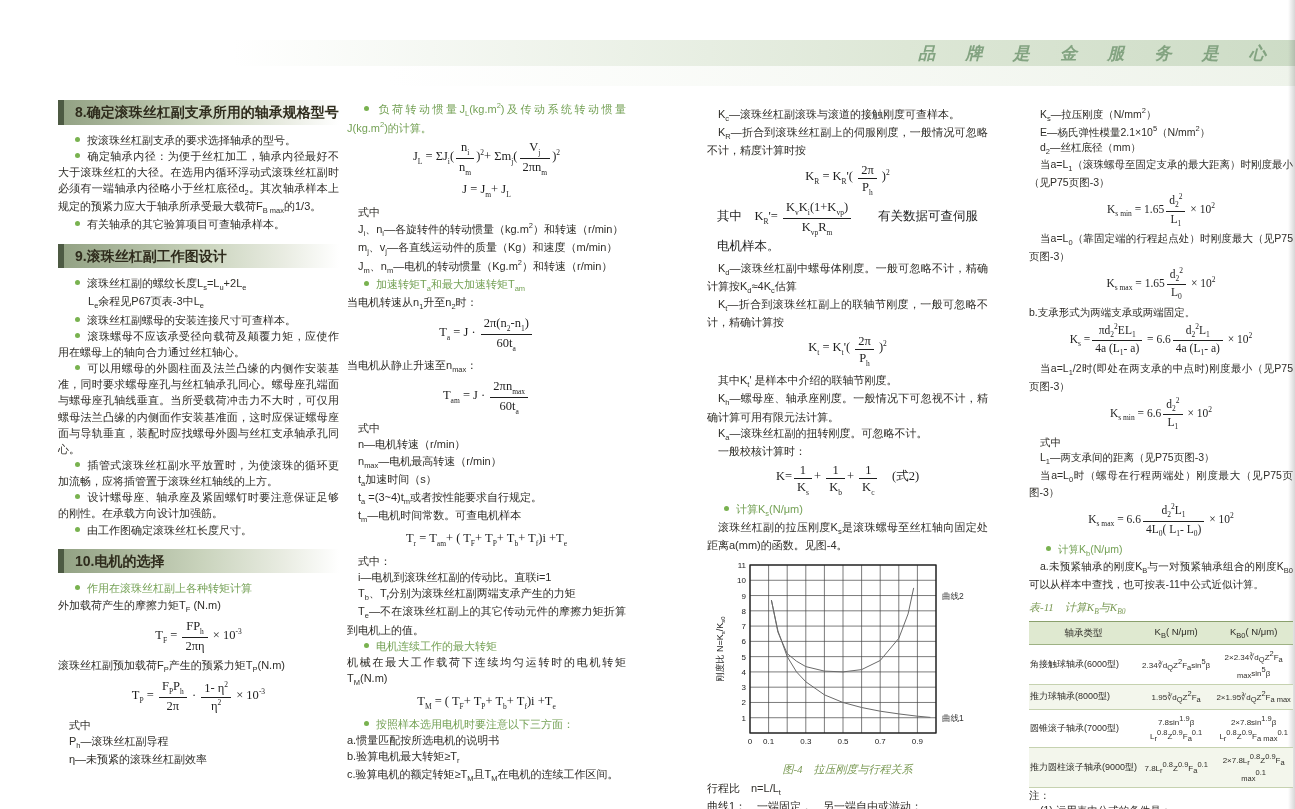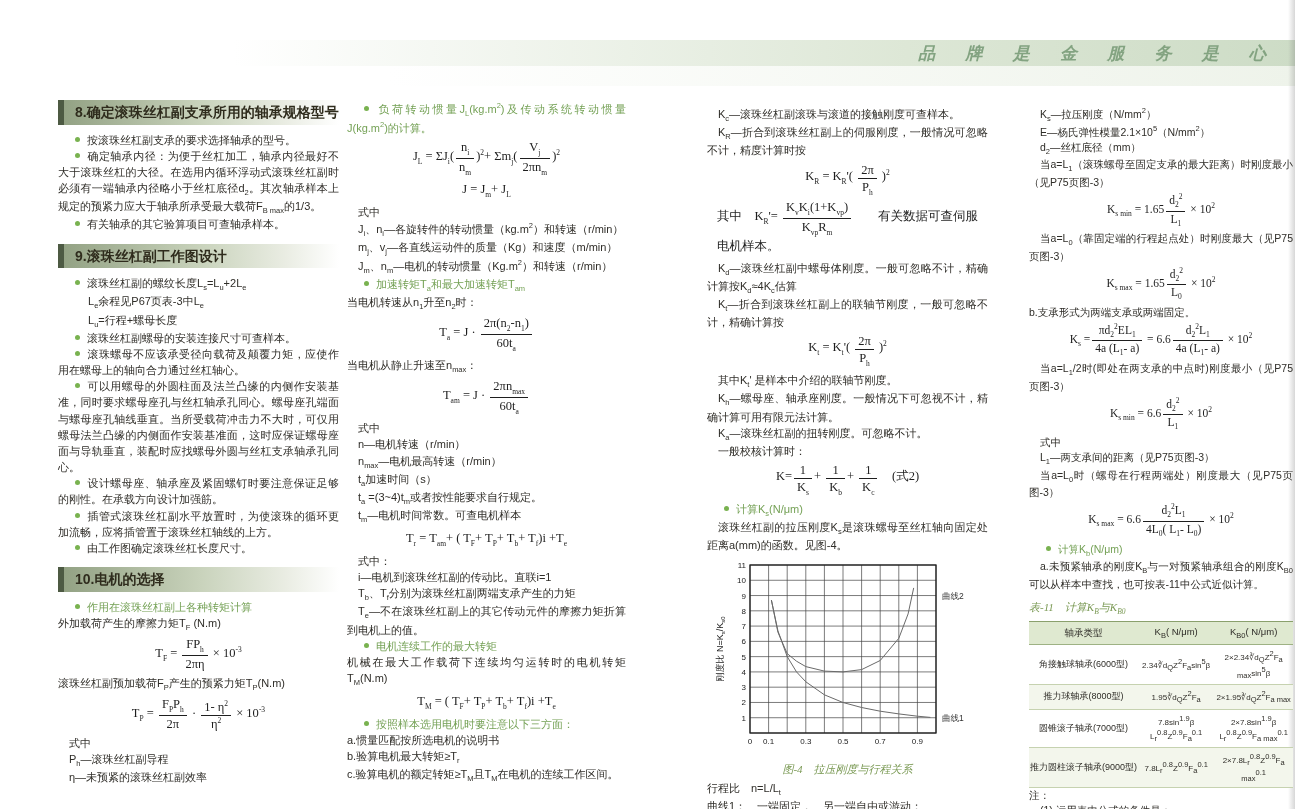--- a/index.html
+++ b/index.html
@@ -39,46 +39,45 @@
   sub,sup{font-size:7.5px;}
   .cap{color:#7b9a55;font-style:italic;text-align:center;margin:2px 0 3px;
        font-family:"Liberation Serif","DejaVu Serif",serif;font-size:11px;text-indent:0;}
   .tcap{color:#7b9a55;font-style:italic;margin:8px 0 3px;
         font-family:"Liberation Serif","DejaVu Serif",serif;font-size:11px;}
   table{border-collapse:collapse;width:100%;font-size:8px;line-height:1.25;border-top:1px solid #8aa06c;}
   th{background:#dfe9d0;font-weight:normal;font-size:9.5px;padding:4px 1px;
      border-bottom:1px solid #9eb284;text-align:center;}
   td{padding:4px 1px;text-align:center;border-bottom:1px solid #c6d2b0;}
   tbody tr:nth-child(even){background:#f3f6ec;}
-  td.tl{text-align:center;font-size:9px;white-space:nowrap;}
+  td.tl{text-align:left;font-size:9px;white-space:nowrap;}
   .chartwrap{margin:3px 0 0;text-align:center;text-indent:0;}
   svg text{font-family:"Liberation Sans","DejaVu Sans",sans-serif;}
 </style>
 </head>
 <body>
 
 <div id="page">
   <div class="band1"></div>
   <div class="band2"></div>
   <div class="edge"></div>
   <div class="slogan">品 牌 是 金 服 务 是 心</div>
   <div class="col" id="col1">
       <div class="sec-h">8.确定滚珠丝杠副支承所用的轴承规格型号</div>
       <div class="para bu"><span class="dot"></span><span class="">按滚珠丝杠副支承的要求选择轴承的型号。</span></div>
       <div class="para bu"><span class="dot"></span><span class="">确定轴承内径：为便于丝杠加工，轴承内径最好不大于滚珠丝杠的大径。在选用内循环浮动式滚珠丝杠副时必须有一端轴承内径略小于丝杠底径d<sub>2</sub>。其次轴承样本上规定的预紧力应大于轴承所承受最大载荷F<sub>B max</sub>的1/3。</span></div>
       <div class="para bu"><span class="dot"></span><span class="">有关轴承的其它验算项目可查轴承样本。</span></div>
       <div class="sec-h">9.滚珠丝杠副工作图设计</div>
       <div class="para bu"><span class="dot"></span><span class="">滚珠丝杠副的螺纹长度L<sub>s</sub>=L<sub>u</sub>+2L<sub>e</sub></span></div>
       <div class="para d2" style="">L<sub>e</sub>余程见P67页表-3中L<sub>e</sub></div>
-      <div class="para d2" style="">L<sub>u</sub>=行程+螺母长度</div>
       <div class="para bu"><span class="dot"></span><span class="">滚珠丝杠副螺母的安装连接尺寸可查样本。</span></div>
       <div class="para bu"><span class="dot"></span><span class="">滚珠螺母不应该承受径向载荷及颠覆力矩，应使作用在螺母上的轴向合力通过丝杠轴心。</span></div>
       <div class="para bu"><span class="dot"></span><span class="">可以用螺母的外圆柱面及法兰凸缘的内侧作安装基准，同时要求螺母座孔与丝杠轴承孔同心。螺母座孔端面与螺母座孔轴线垂直。当所受载荷冲击力不大时，可仅用螺母法兰凸缘的内侧面作安装基准面，这时应保证螺母座面与导轨垂直，装配时应找螺母外圆与丝杠支承轴承孔同心。</span></div>
+      <div class="para bu"><span class="dot"></span><span class="">插管式滚珠丝杠副水平放置时，为使滚珠的循环更加流畅，应将插管置于滚珠丝杠轴线的上方。</span></div>
       <div class="para bu"><span class="dot"></span><span class="">设计螺母座、轴承座及紧固螺钉时要注意保证足够的刚性。在承载方向设计加强筋。</span></div>
-      <div class="para bu"><span class="dot"></span><span class="">插管式滚珠丝杠副水平放置时，为使滚珠的循环更加流畅，应将插管置于滚珠丝杠轴线的上方。</span></div>
       <div class="para bu"><span class="dot"></span><span class="">由工作图确定滚珠丝杠长度尺寸。</span></div>
       <div class="sec-h">10.电机的选择</div>
       <div class="para bu"><span class="dot"></span><span class="g">作用在滚珠丝杠副上各种转矩计算</span></div>
       <div class="para " style="">外加载荷产生的摩擦力矩T<sub>F</sub> (N.m)</div>
       <div class="formula ">T<sub>F</sub> = <span class="frac"><span class="fn">FP<sub>h</sub></span><span class="fd">2πη</span></span> × 10<sup>-3</sup></div>
       <div class="para " style="">滚珠丝杠副预加载荷F<sub>P</sub>产生的预紧力矩T<sub>P</sub>(N.m)</div>
       <div class="formula ">T<sub>P</sub> = <span class="frac"><span class="fn">F<sub>P</sub>P<sub>h</sub></span><span class="fd">2π</span></span> · <span class="frac"><span class="fn">1- η<sup>2</sup></span><span class="fd">η<sup>2</sup></span></span> × 10<sup>-3</sup></div>
       <div class="para ind" style="">式中</div>
       <div class="para ind" style="">P<sub>h</sub>—滚珠丝杠副导程</div>
       <div class="para ind" style="">η—未预紧的滚珠丝杠副效率</div>

